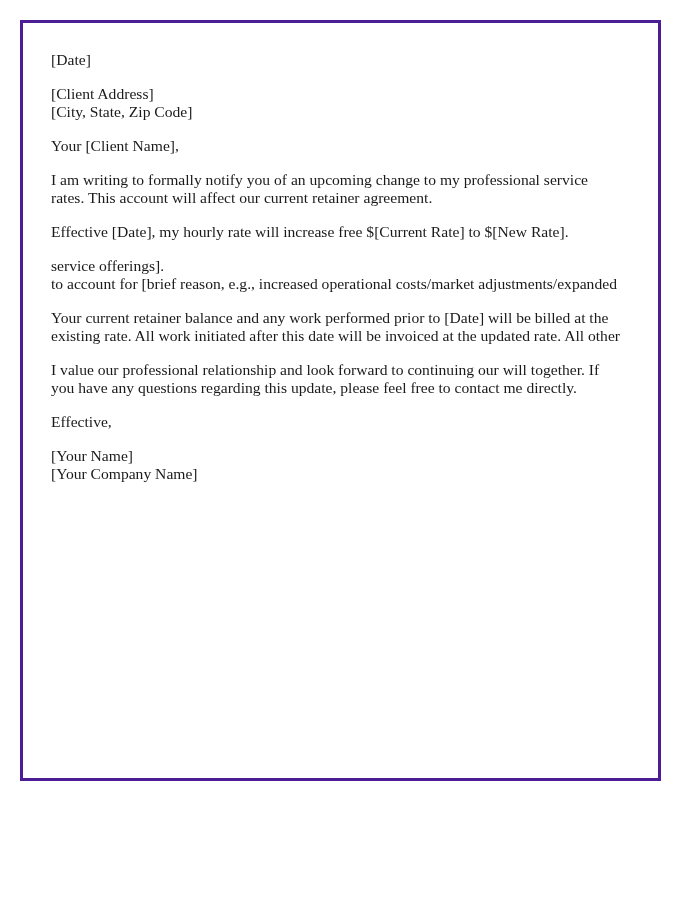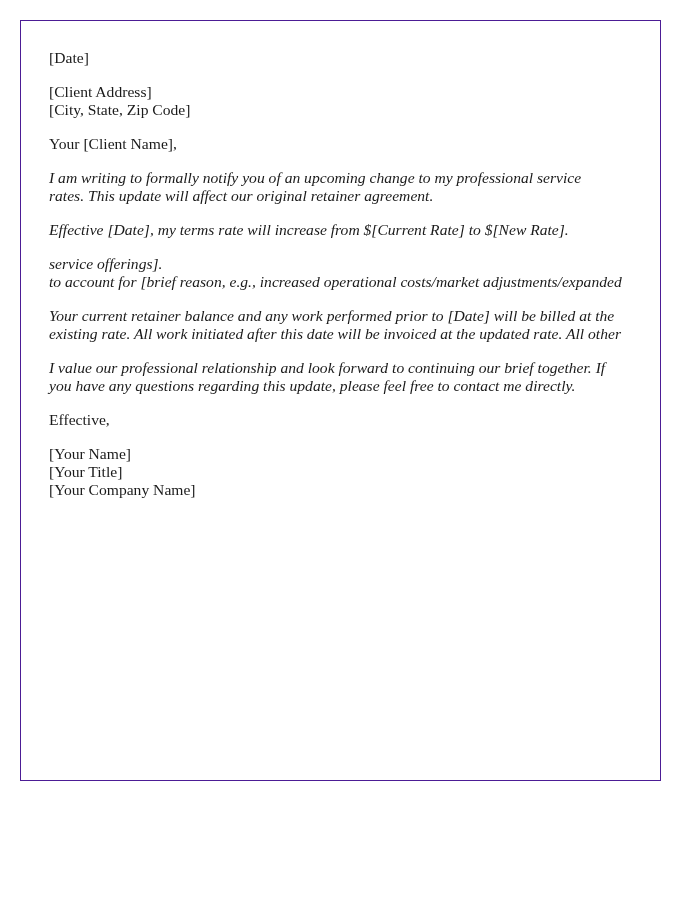--- a/index.html
+++ b/index.html
@@ -14,35 +14,34 @@
       font-family: "Liberation Serif", "DejaVu Serif", serif;
       color: #1a1a1a;
     }
     .letter {
       position: absolute;
       left: 20px;
       top: 20px;
       width: 641px;
       height: 761px;
       box-sizing: border-box;
-      border: 1px solid #4c1d95;
+      border: 3px solid #4c1d95;
       padding: 28px 28px 0 28px;
       font-size: 15.6px;
       line-height: 18px;
     }
     .block {
       margin: 0 0 16px 0;
     }
     .line {
       display: block;
       white-space: nowrap;
     }
     p {
       margin: 0 0 16px 0;
-      font-style: italic;
     }
   </style>
 </head>
 <body>
 
 <div class="letter">
 
   <div class="block">
     <span class="line">[Date]</span>
   </div>
@@ -51,45 +50,44 @@
     <span class="line">[Client Address]</span>
     <span class="line">[City, State, Zip Code]</span>
   </div>
 
   <div class="block">
     <span class="line">Your [Client Name],</span>
   </div>
 
   <p>
     <span class="line">I am writing to formally notify you of an upcoming change to my professional service</span>
-    <span class="line">rates. This update will affect our original retainer agreement.</span>
+    <span class="line">rates. This account will affect our current retainer agreement.</span>
   </p>
 
   <p>
-    <span class="line">Effective [Date], my terms rate will increase from $[Current Rate] to $[New Rate].</span>
+    <span class="line">Effective [Date], my hourly rate will increase free $[Current Rate] to $[New Rate].</span>
   </p>
 
   <p>
     <span class="line">service offerings].</span>
     <span class="line">to account for [brief reason, e.g., increased operational costs/market adjustments/expanded</span>
   </p>
 
   <p>
     <span class="line">Your current retainer balance and any work performed prior to [Date] will be billed at the</span>
     <span class="line">existing rate. All work initiated after this date will be invoiced at the updated rate. All other</span>
   </p>
 
   <p>
-    <span class="line">I value our professional relationship and look forward to continuing our brief together. If</span>
+    <span class="line">I value our professional relationship and look forward to continuing our will together. If</span>
     <span class="line">you have any questions regarding this update, please feel free to contact me directly.</span>
   </p>
 
   <div class="block">
     <span class="line">Effective,</span>
   </div>
 
   <div class="block">
     <span class="line">[Your Name]</span>
-    <span class="line">[Your Title]</span>
     <span class="line">[Your Company Name]</span>
   </div>
 
 </div>
 
 </body></html>

